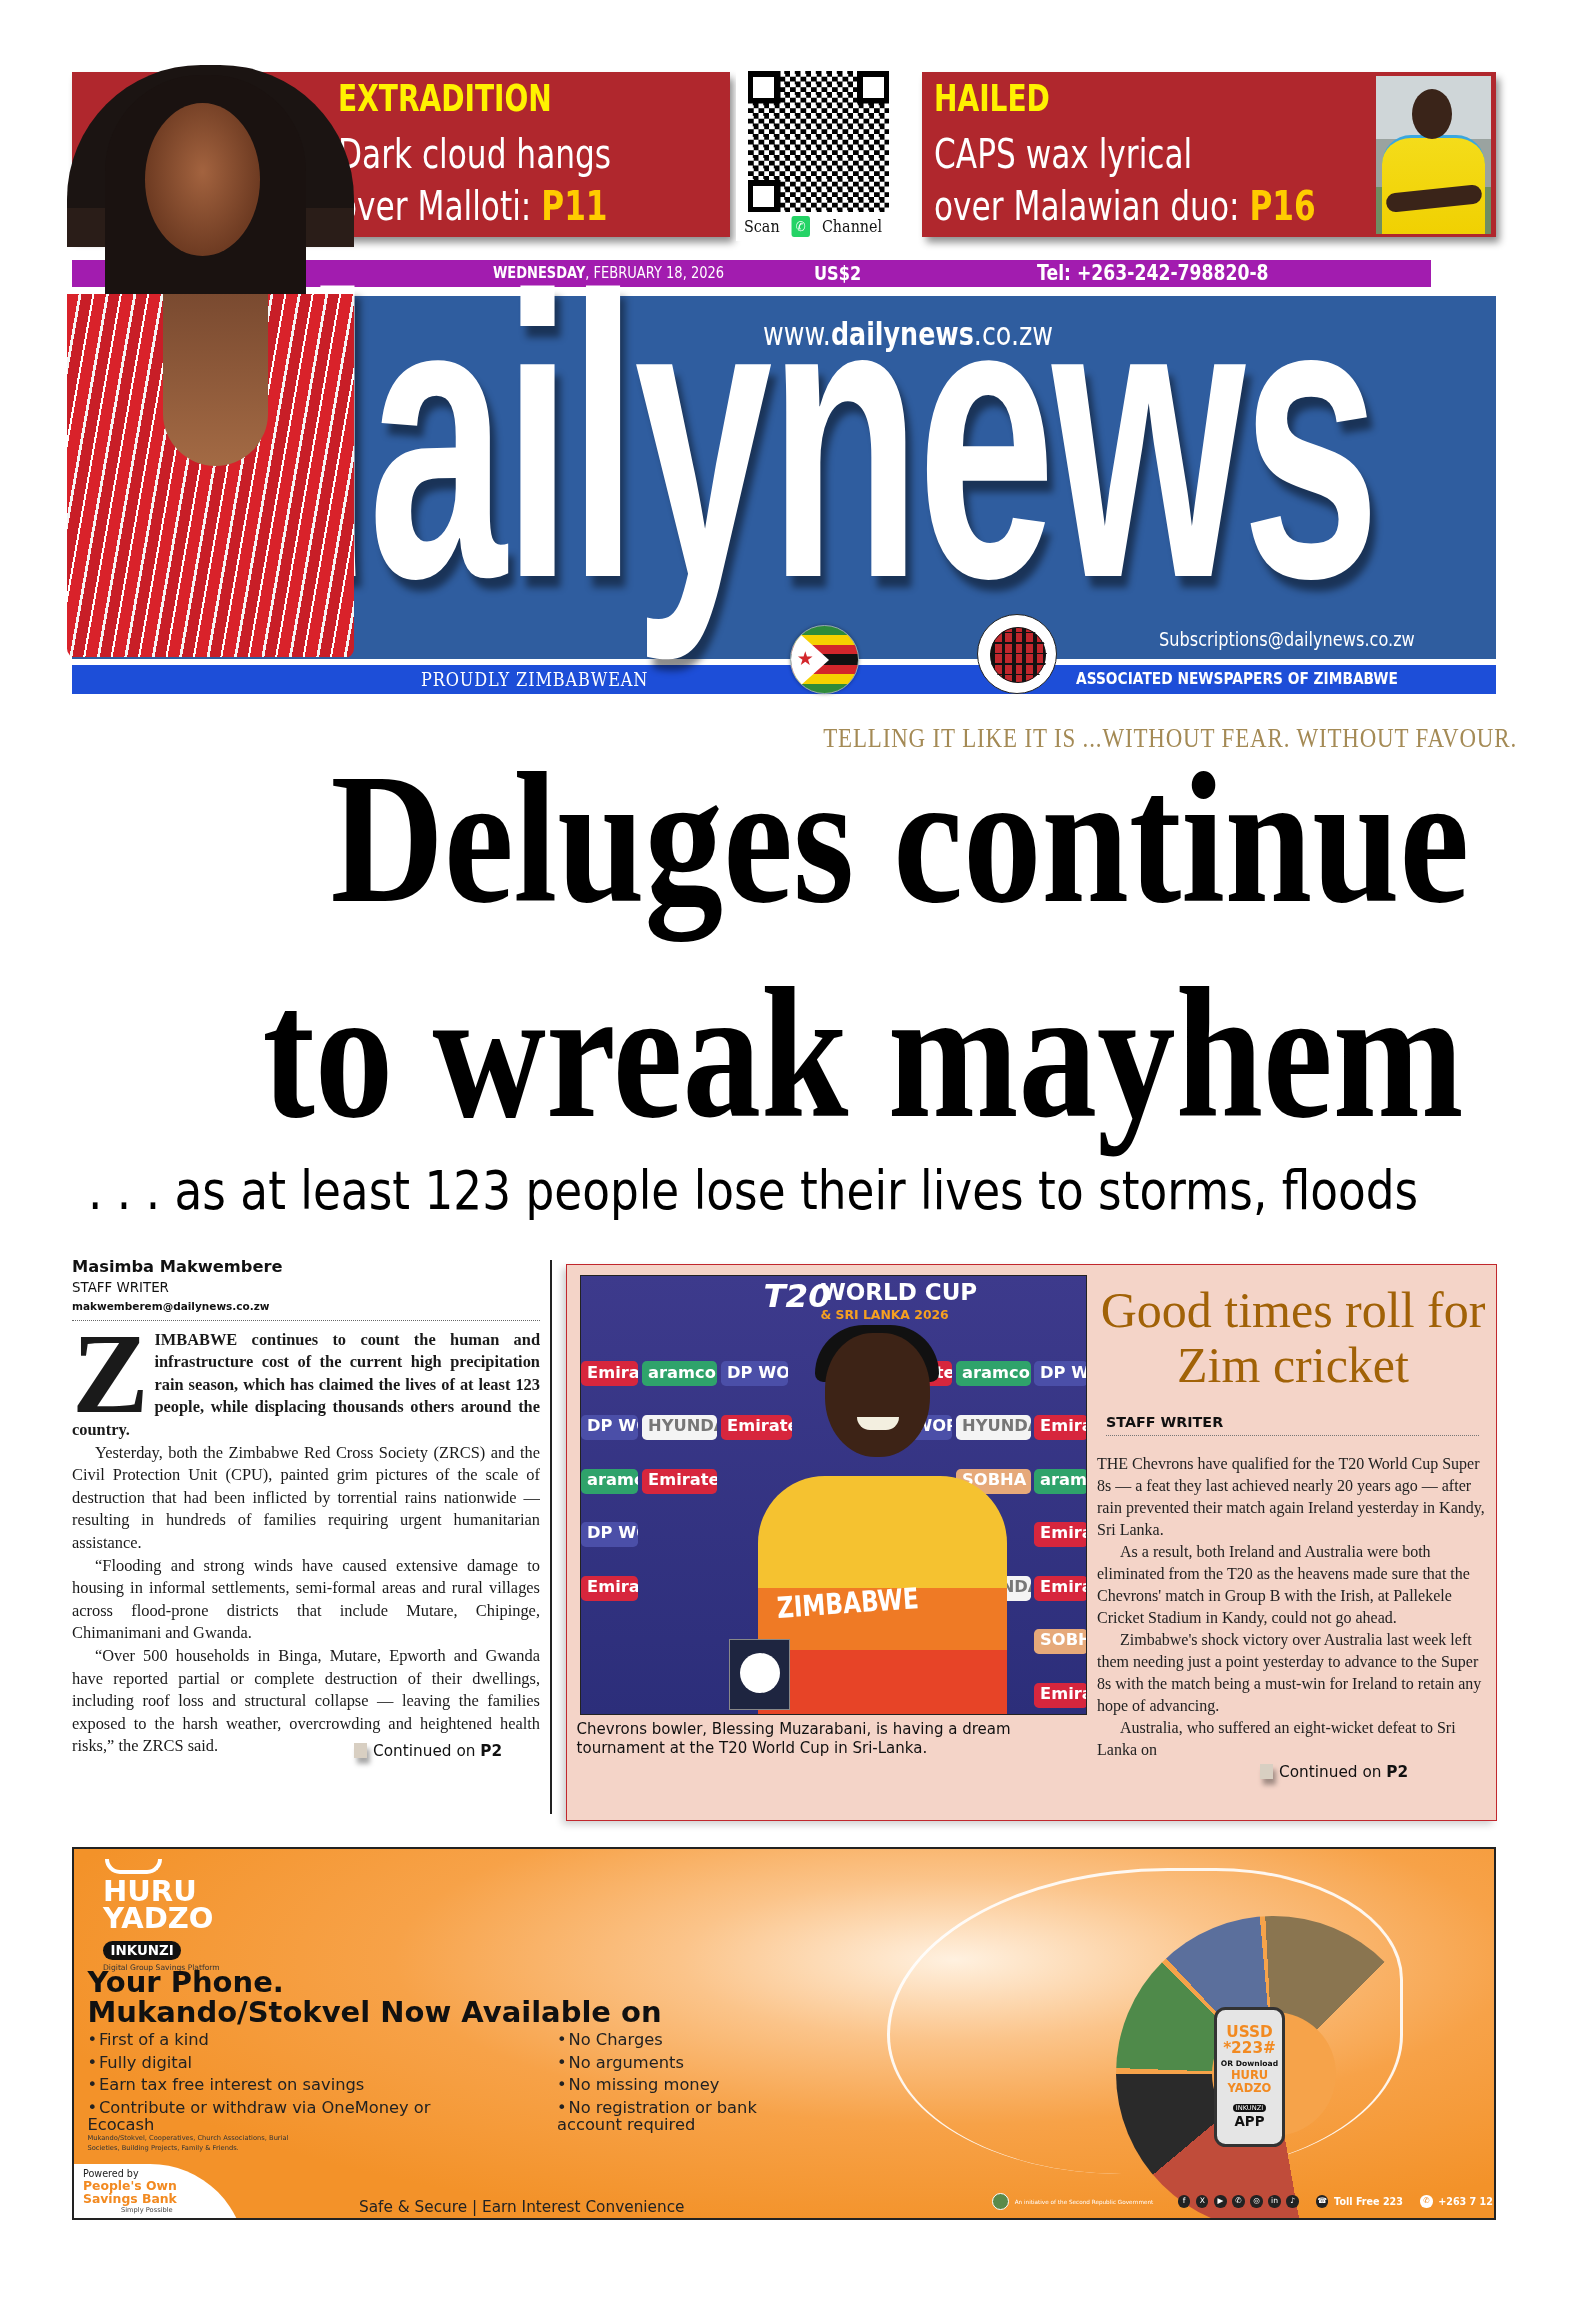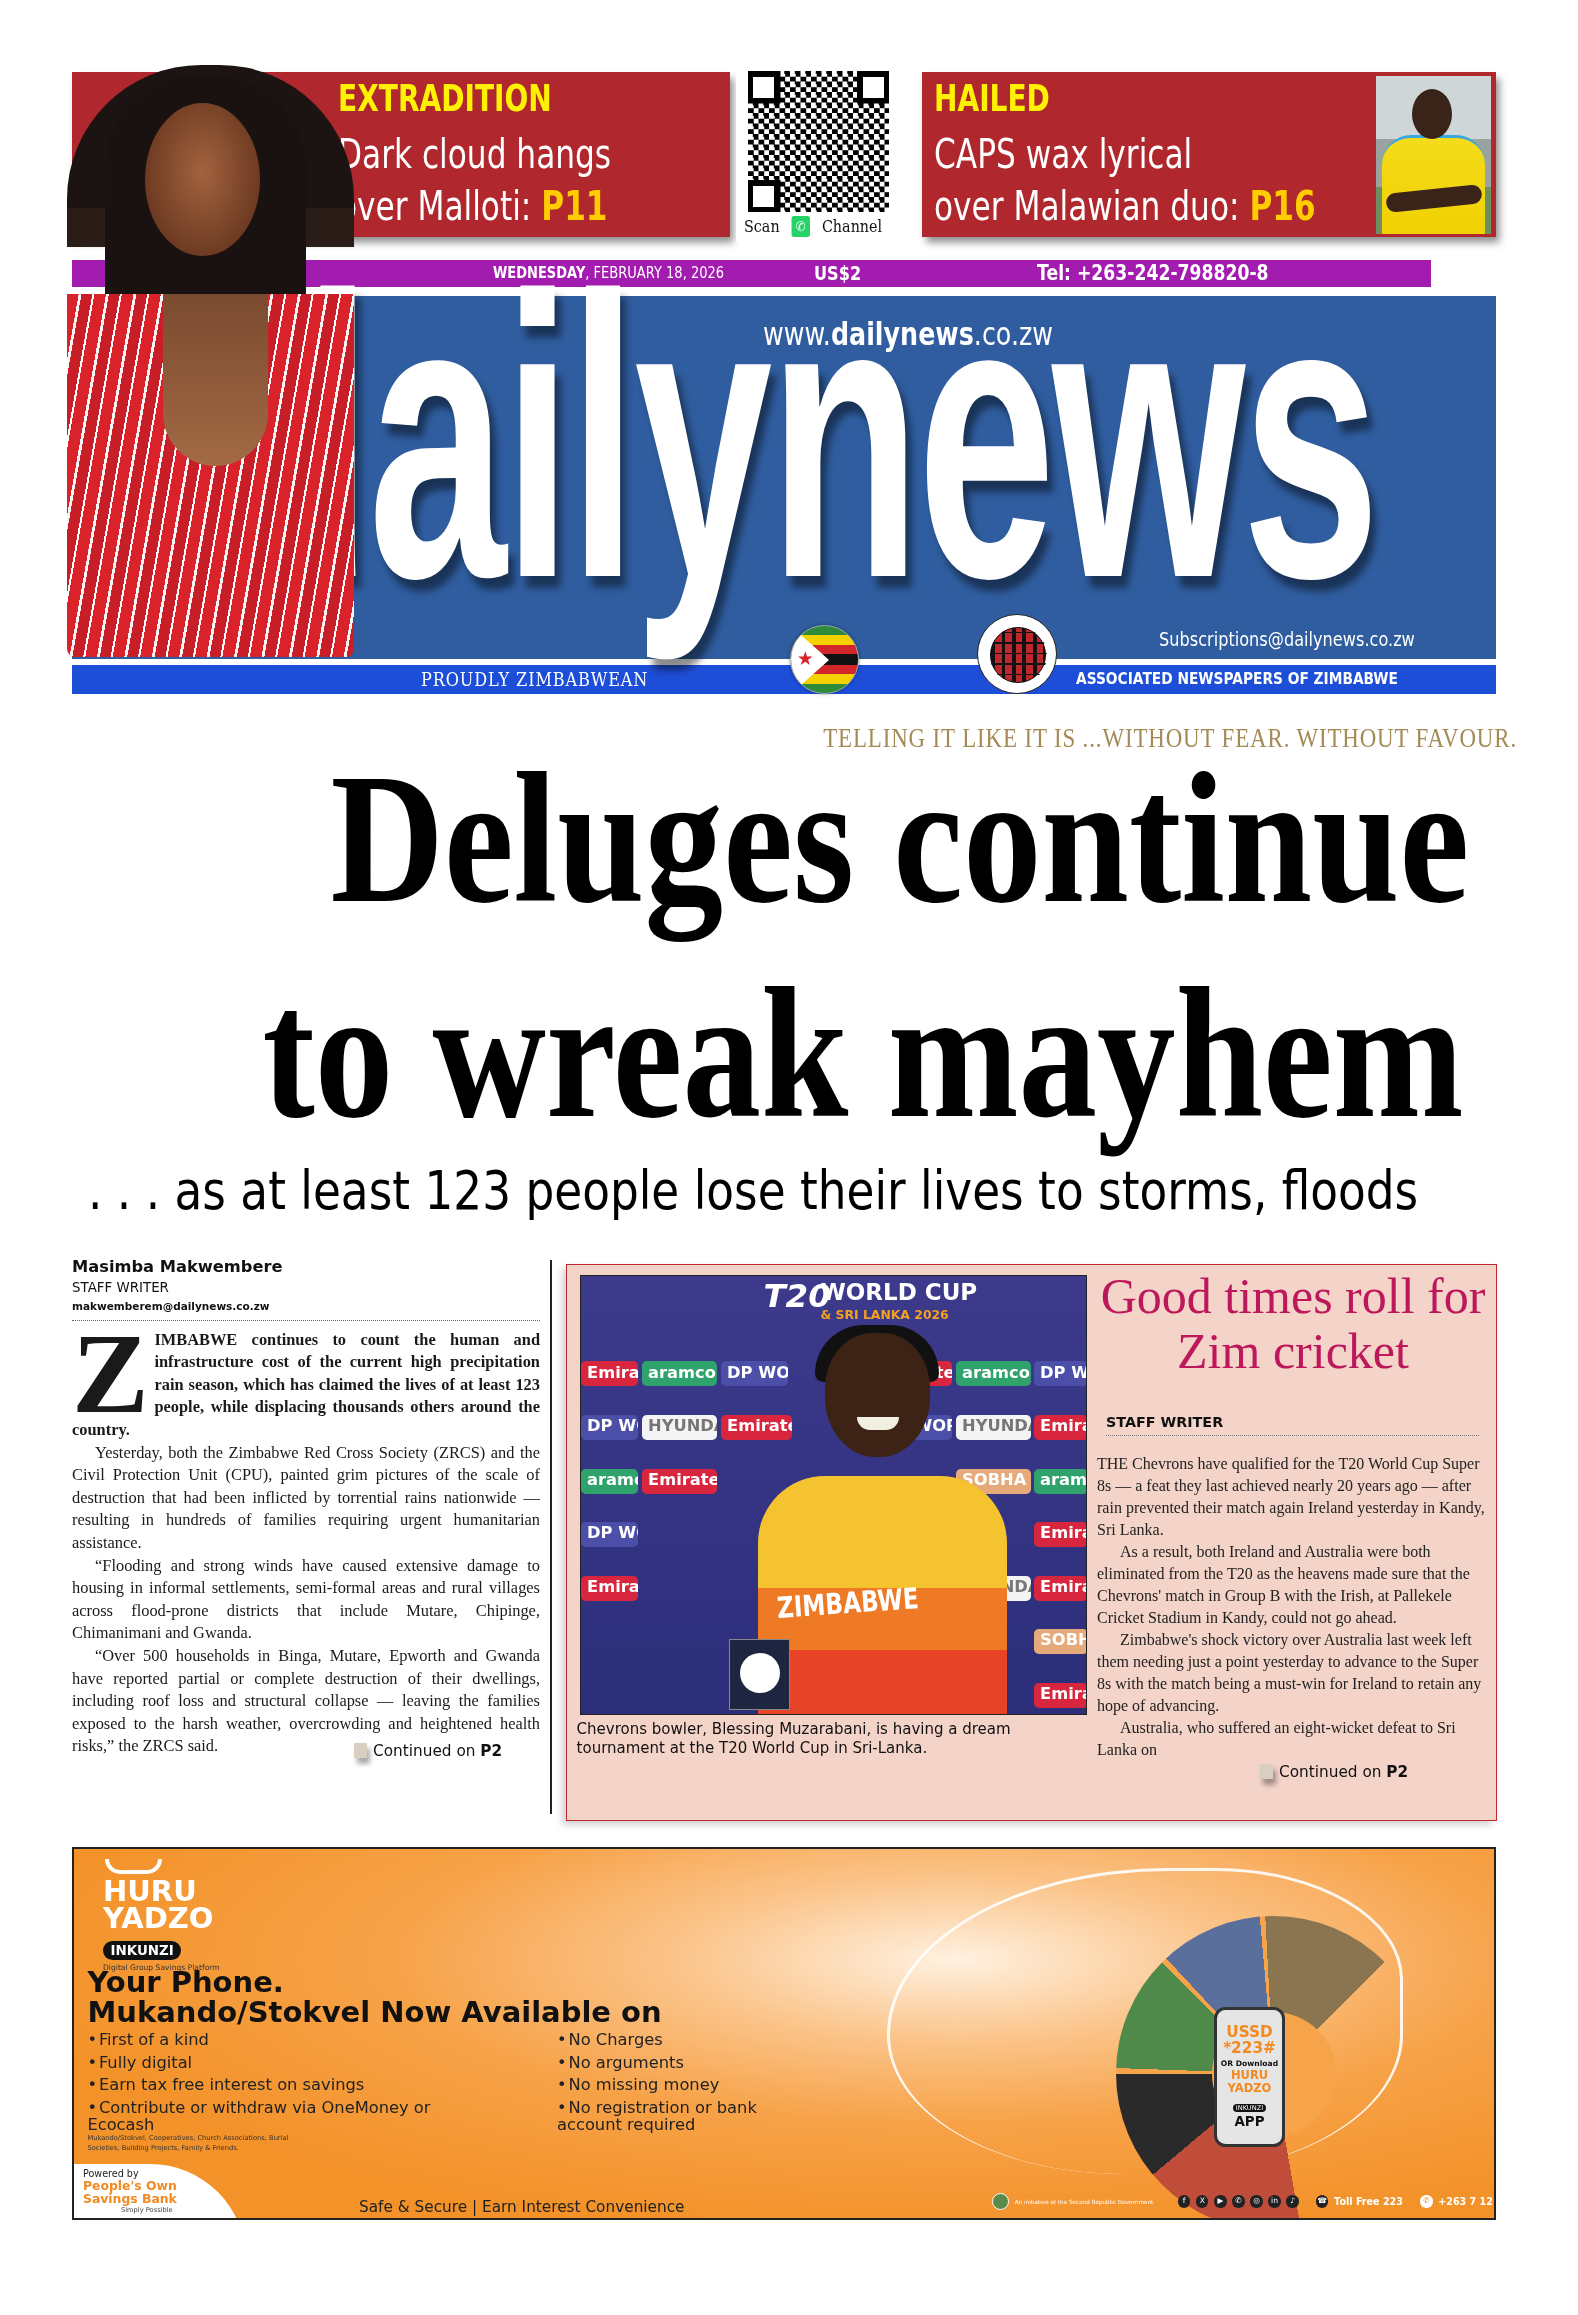--- a/index.html
+++ b/index.html
@@ -113,21 +113,21 @@
   .t20 { position: absolute; left: 182px; top: 1.9px; color: #fff; font-weight: bold; font-size: 32.5px; font-style: italic; }
   .player { position: absolute; left: 177px; top: 57px; width: 249px; height: 382px; }
   .player .head { position: absolute; left: 67px; top: 0; width: 105px; height: 124px; border-radius: 45% 45% 48% 48%; background: #3d2316; }
   .player .hair { position: absolute; left: 57px; top: -7.6px; width: 124px; height: 57px; border-radius: 57px 57px 9.6px 9.6px; background: #111; }
   .player .smile { position: absolute; left: 99px; top: 84px; width: 42px; height: 13.4px; border-radius: 0 0 19px 19px; background: #f3efe0; }
   .player .shirt { position: absolute; left: 0; top: 143px; width: 249px; height: 249px; border-radius: 67px 67px 0 0; background: linear-gradient(180deg, #f5c230 0 45%, #ef7a25 45% 70%, #e74427 70%); }
   .player .name { position: absolute; left: 19px; top: 258px; color: #fff; font-weight: bold; font-size: 29px; transform: rotate(-4deg) scaleX(0.8); transform-origin: left; }
   .player .medal { position: absolute; left: -29px; top: 306px; width: 61px; height: 71px; background: #1e2540; border: 1.9px solid #888; }
   .player .medal::after { content: ""; position: absolute; left: 9.6px; top: 13.4px; width: 40px; height: 40px; border-radius: 50%; background: #fff; }
   .caption { position: absolute; left: 9.6px; top: 455px; width: 516px; font-size: 15px; line-height: 19px; color: #111; }
-  .cricket .kicker-hl { position: absolute; left: 530px; top: 4px; width: 392px; text-align: center; font-family: "Liberation Serif", serif; font-size: 50px; line-height: 55px; color: #be185d; }
+  .cricket .kicker-hl { position: absolute; left: 530px; top: 18px; width: 392px; text-align: center; font-family: "Liberation Serif", serif; font-size: 50px; line-height: 55px; color: #a16207; }
   .cricket .staff { position: absolute; left: 539px; top: 149px; font-weight: bold; font-size: 14.3px; }
   .cricket .rule { position: absolute; left: 539px; top: 170px; width: 373px; border-bottom: 1px dotted #777; }
   .cricket .text { position: absolute; left: 530px; top: 188px; width: 388px; font-family: "Liberation Serif", serif; font-size: 16px; line-height: 22px; color: #222; text-align: left; }
   .cricket .text .para { text-indent: 23px; }
 
   
   .ad { position: absolute; left: 72px; top: 1847px; width: 1424px; height: 373px; border: 2.9px solid #222; overflow: hidden;
      background: radial-gradient(ellipse at 62% 30%, #fff1e0 0%, #fbc48a 22%, #f7a248 45%, #f39229 75%); }
   .ad .brand { position: absolute; left: 29px; top: 9.6px; color: #fff; font-weight: bold; font-size: 29px; line-height: 27px; }
   .ad .horn { display: block; width: 57px; height: 15.3px; border: 4.8px solid #fff; border-top: none; border-radius: 0 0 29px 29px; margin: 0 0 3.8px 1.9px; }

